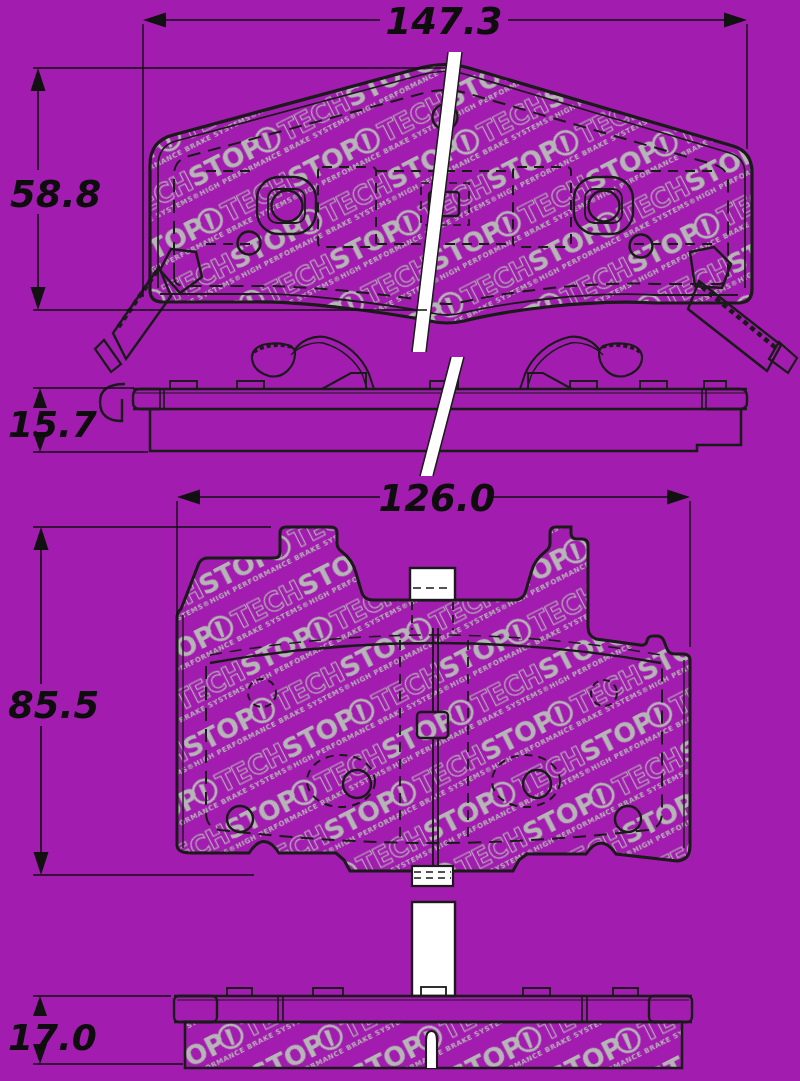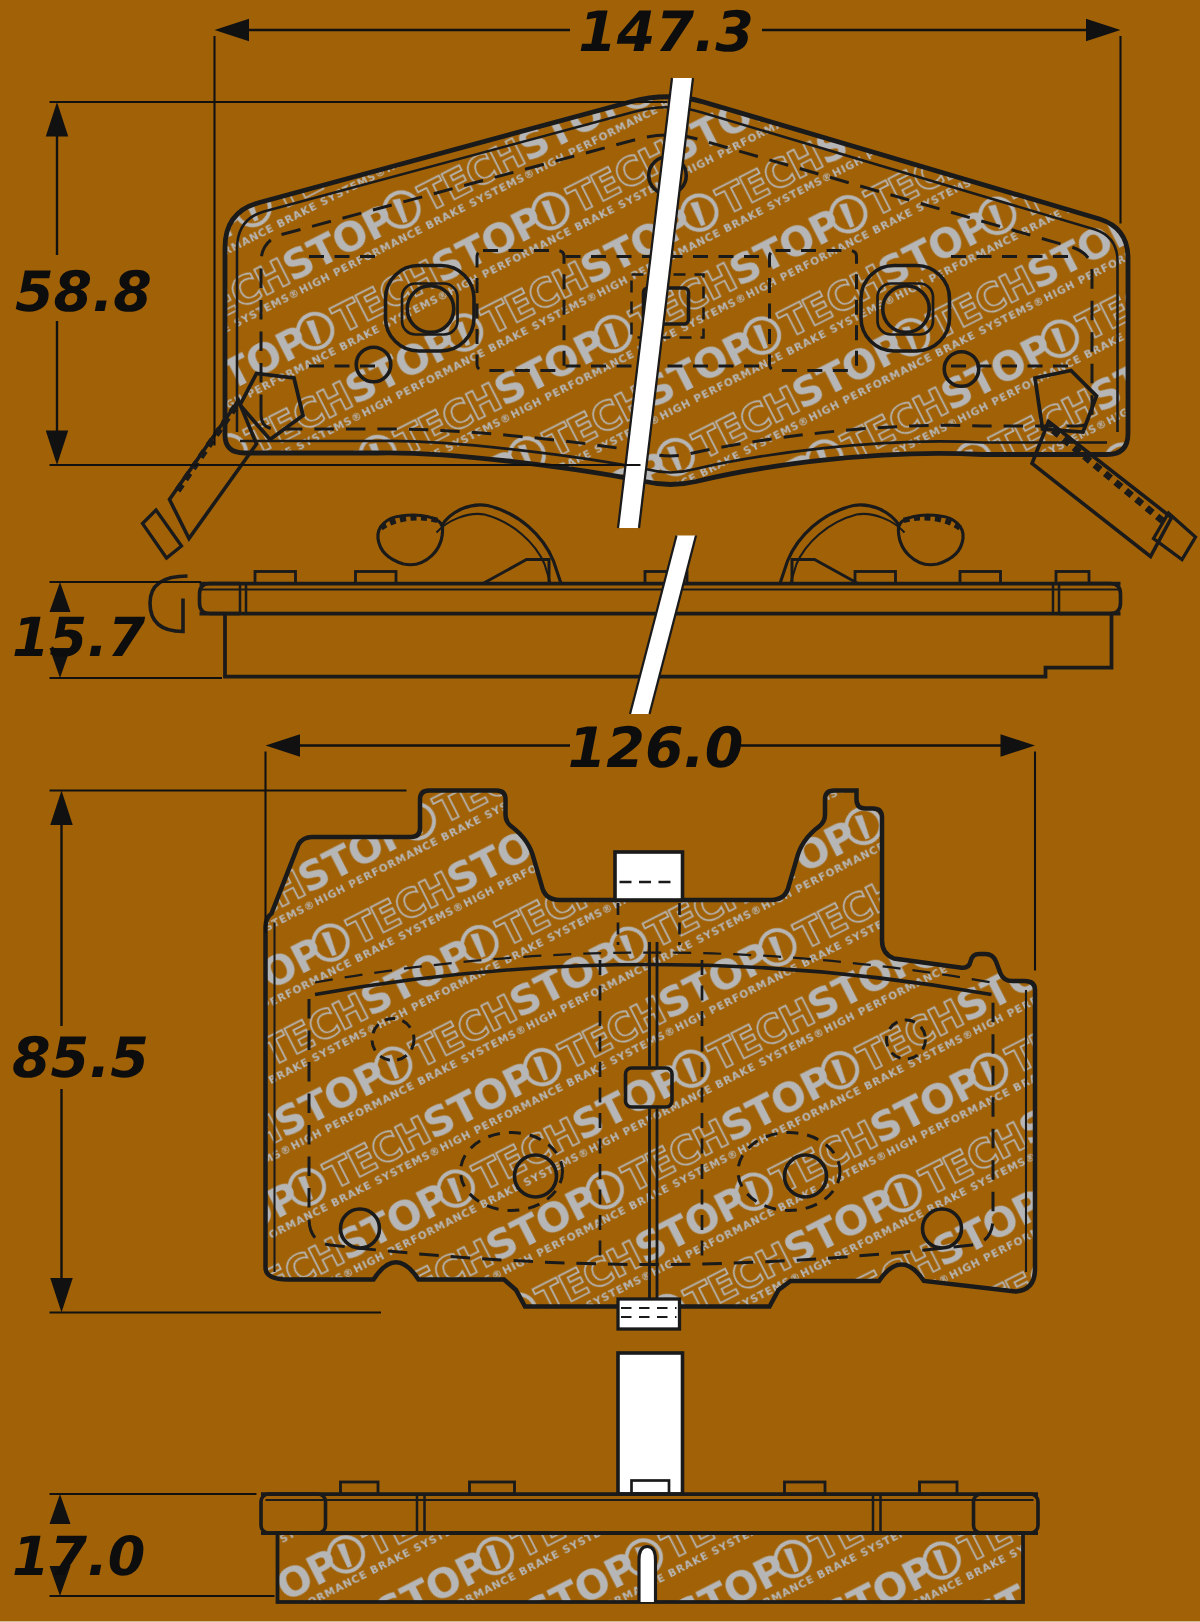--- a/index.html
+++ b/index.html
@@ -1,16 +1,16 @@
 <!DOCTYPE html>
 <html><head>
 <meta charset="utf-8">
 <style>
   html,body{margin:0;padding:0;background:#ffffff;}
-  .stage{width:800px;height:1081px;position:relative;background:#a16207;overflow:hidden;}
+  .stage{width:800px;height:1081px;position:relative;background:#a21caf;overflow:hidden;}
   svg{display:block;}
   .dim-text{
     font-family:"DejaVu Sans","Liberation Sans",sans-serif;
     font-weight:bold;font-style:italic;fill:#0d0d0d;
   }
   .wm-main{
     font-family:"DejaVu Sans","Liberation Sans",sans-serif;
     font-weight:bold;letter-spacing:-0.5px;
   }
   .wm-small{

